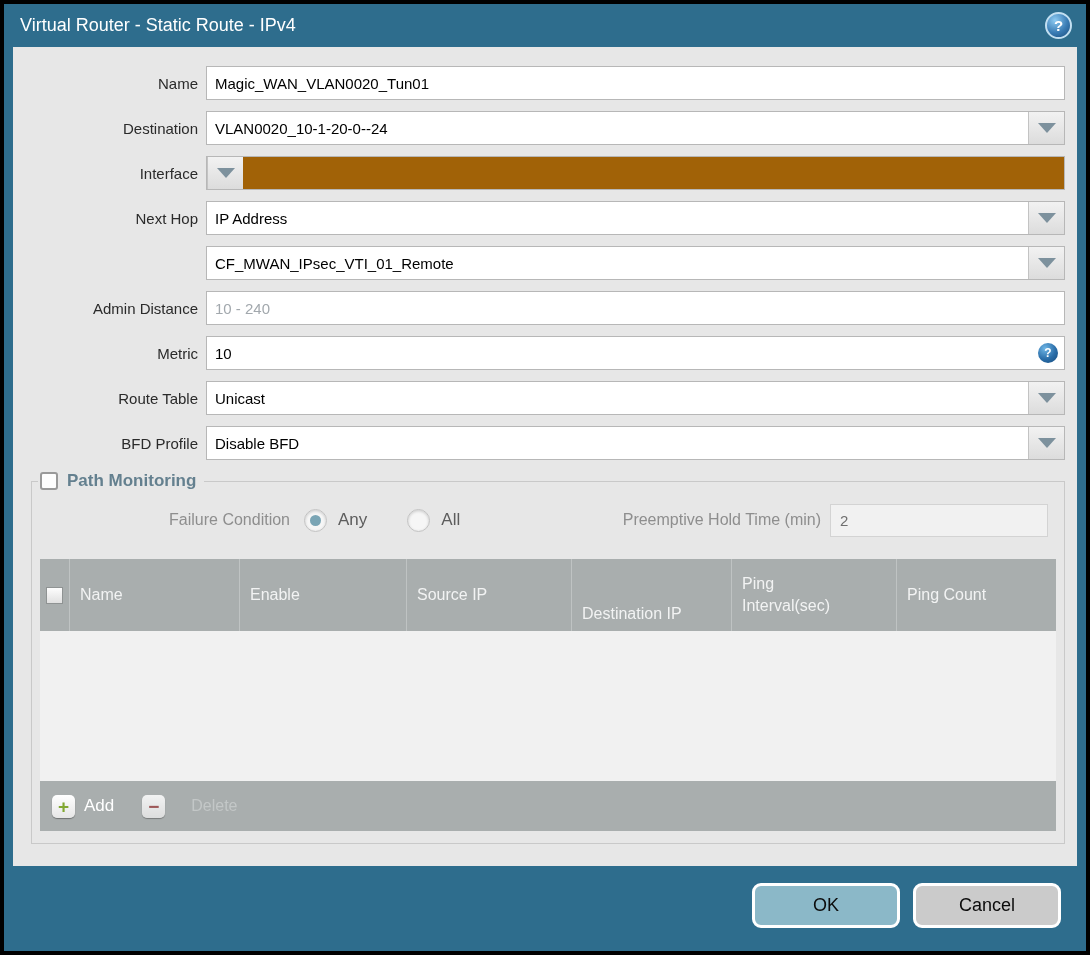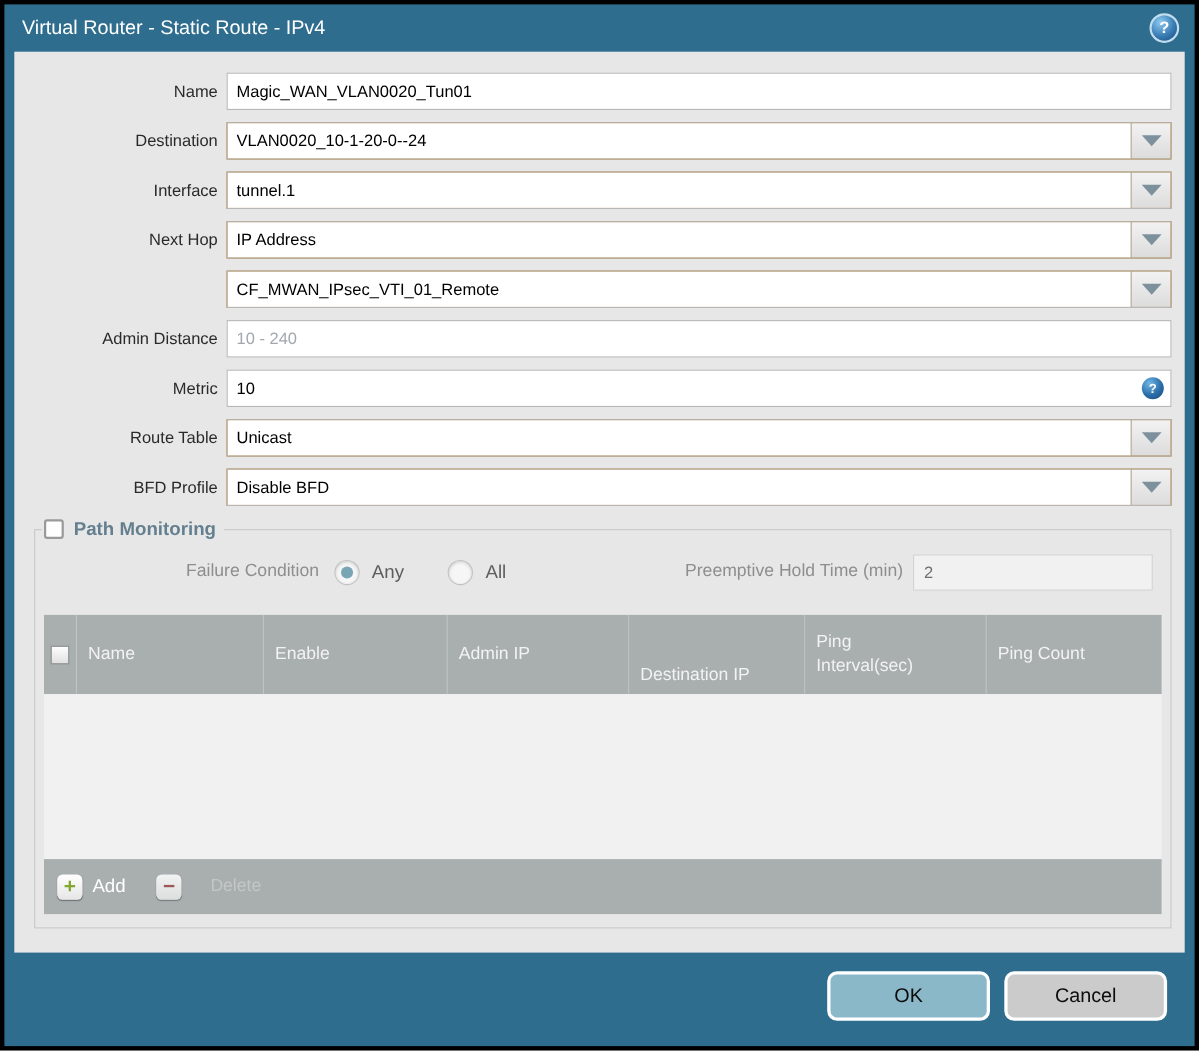--- a/index.html
+++ b/index.html
@@ -204,21 +204,20 @@
             <div class="dd-arrow"></div>
           </div>
         </div>
       </div>
     </div>
 
     <div class="row">
       <div class="row-label">Interface</div>
       <div class="field">
         <div class="dropdown">
-          <input class="txt" type="text" value="tunnel.1" style="">
           <div class="dd-btn">
             <div class="dd-arrow"></div>
           </div>
         </div>
       </div>
     </div>
 
     <div class="row">
       <div class="row-label">Next Hop</div>
       <div class="field">
@@ -303,21 +302,21 @@
           <div class="col c-check">
             <span class="hdr-checkbox"></span>
           </div>
           <div class="col c-name">
             <span>Name</span>
           </div>
           <div class="col c-enable">
             <span>Enable</span>
           </div>
           <div class="col c-src">
-            <span>Admin IP</span>
+            <span>Source IP</span>
           </div>
           <div class="col c-dst">
             <span>Destination IP</span>
           </div>
           <div class="col c-ping">
             <span>Ping Interval(sec)</span>
           </div>
           <div class="col c-count">
             <span>Ping Count</span>
           </div>

